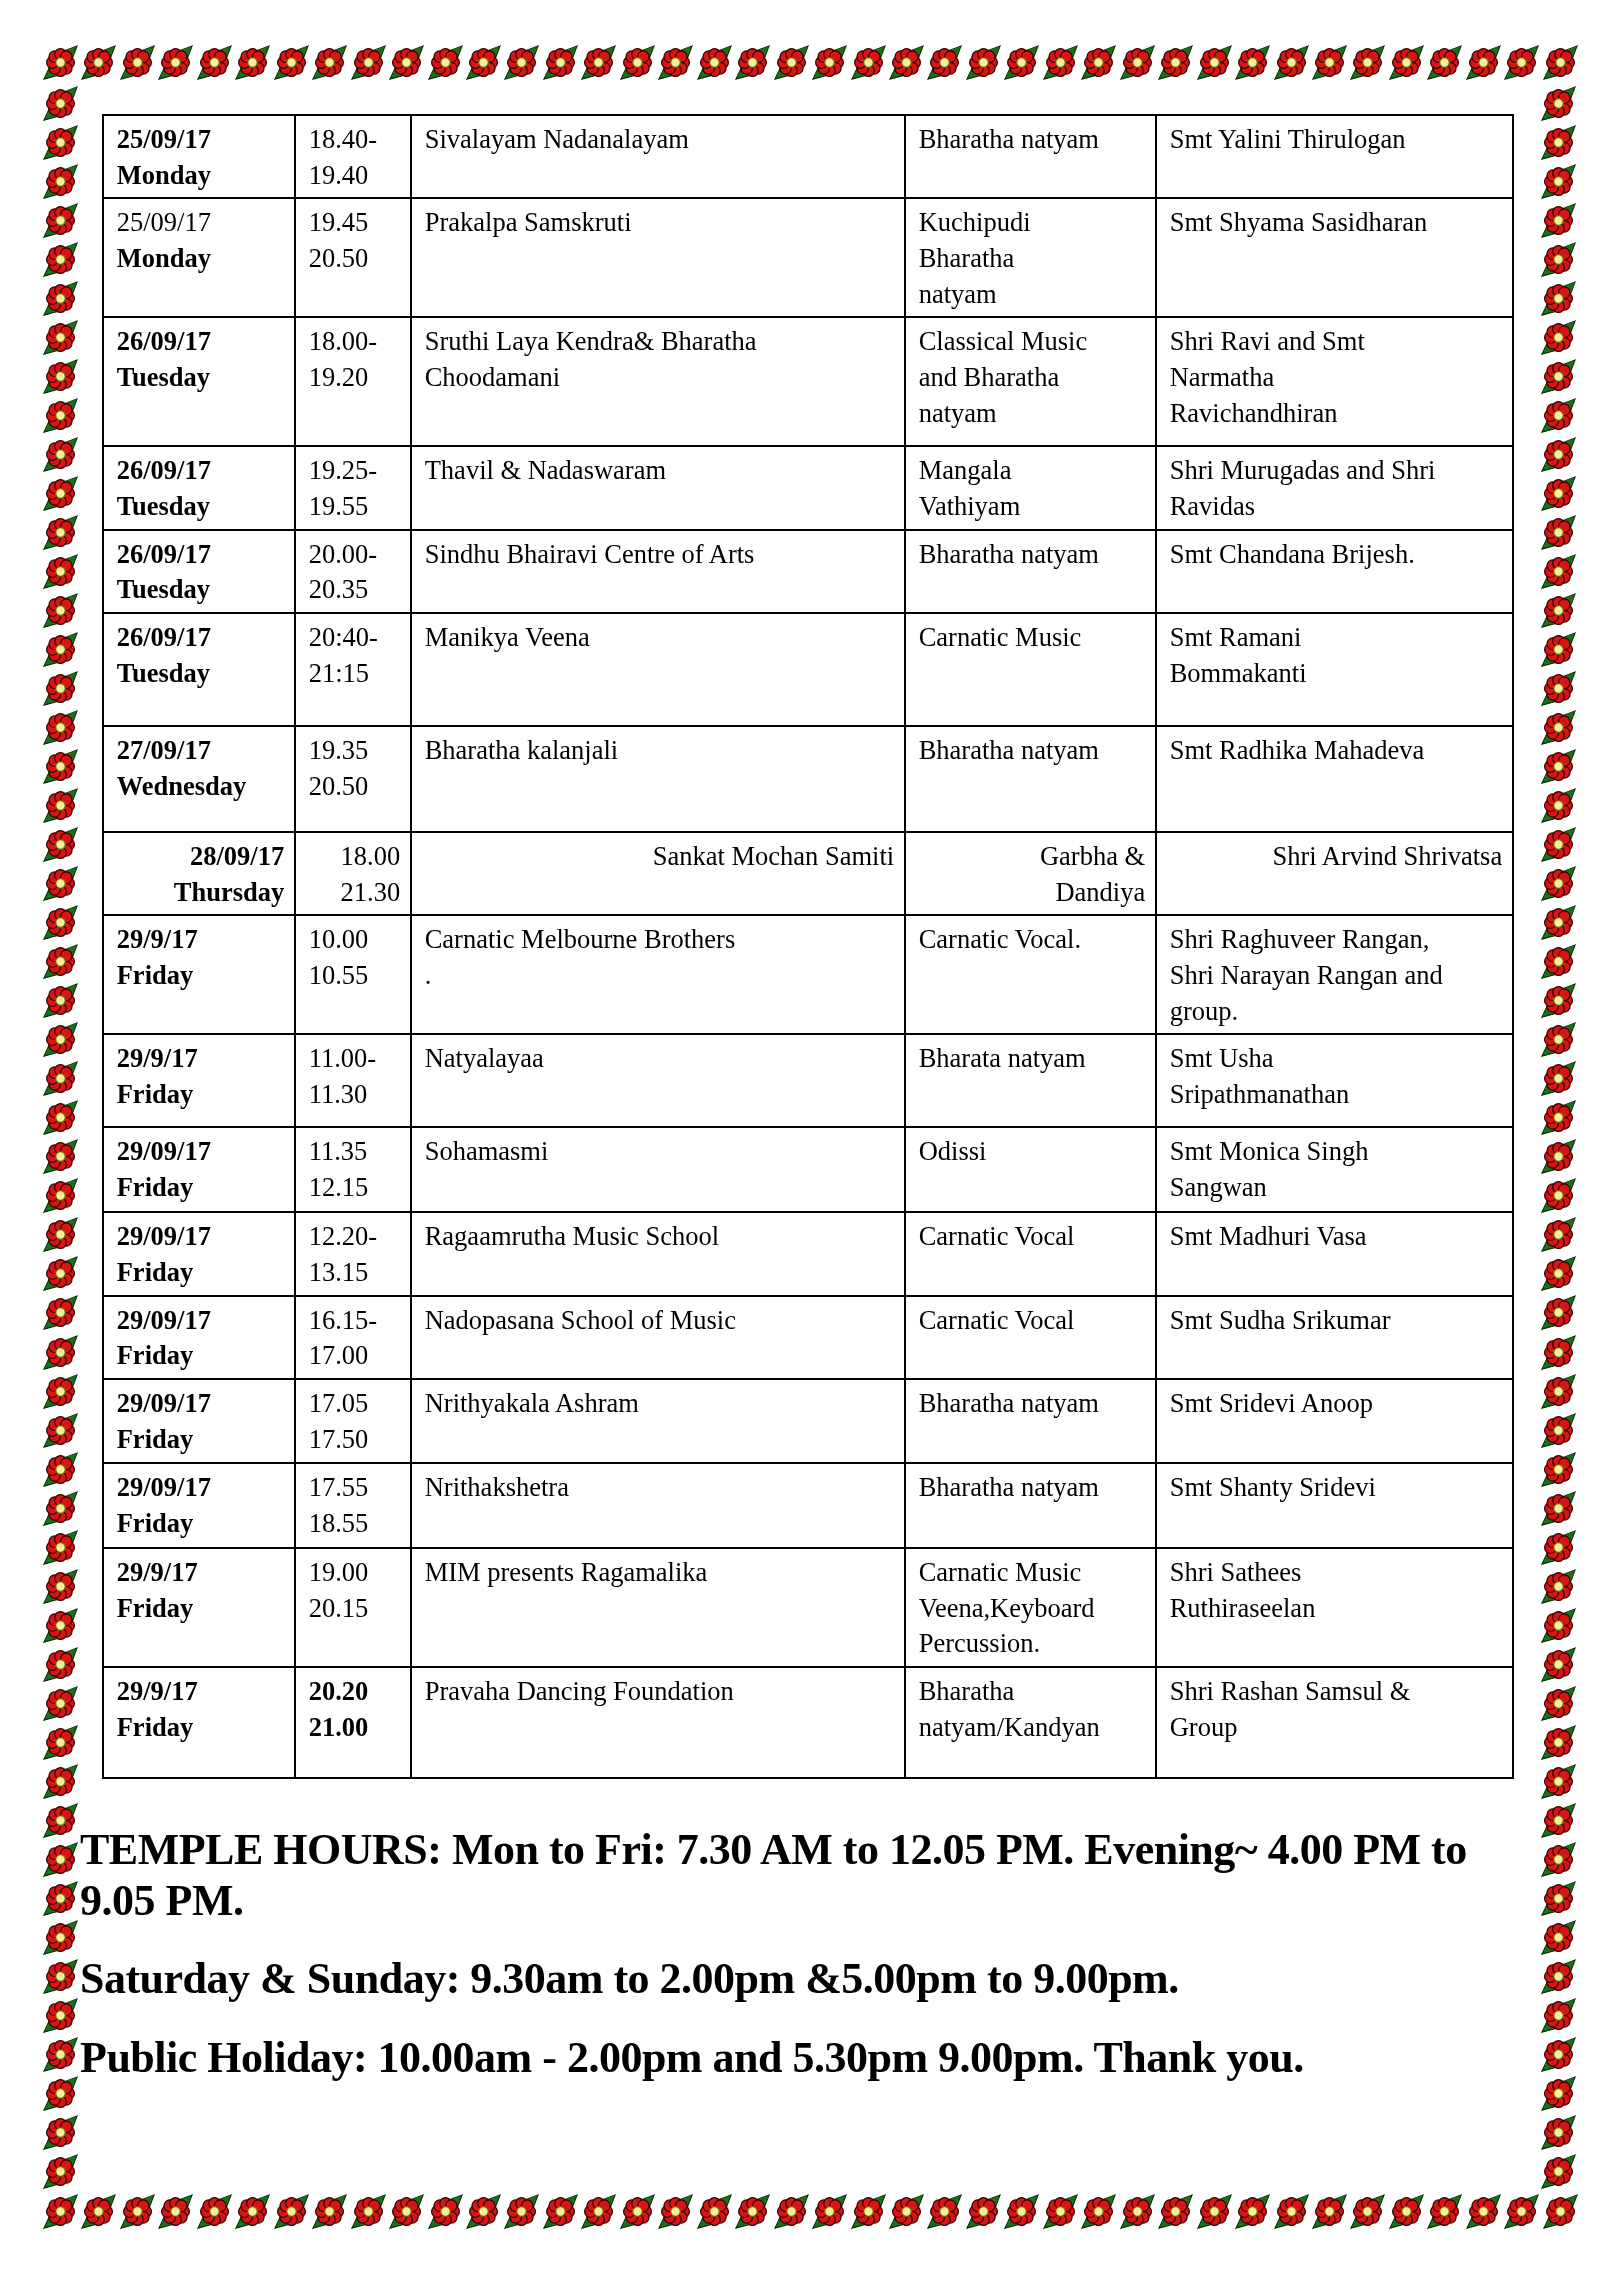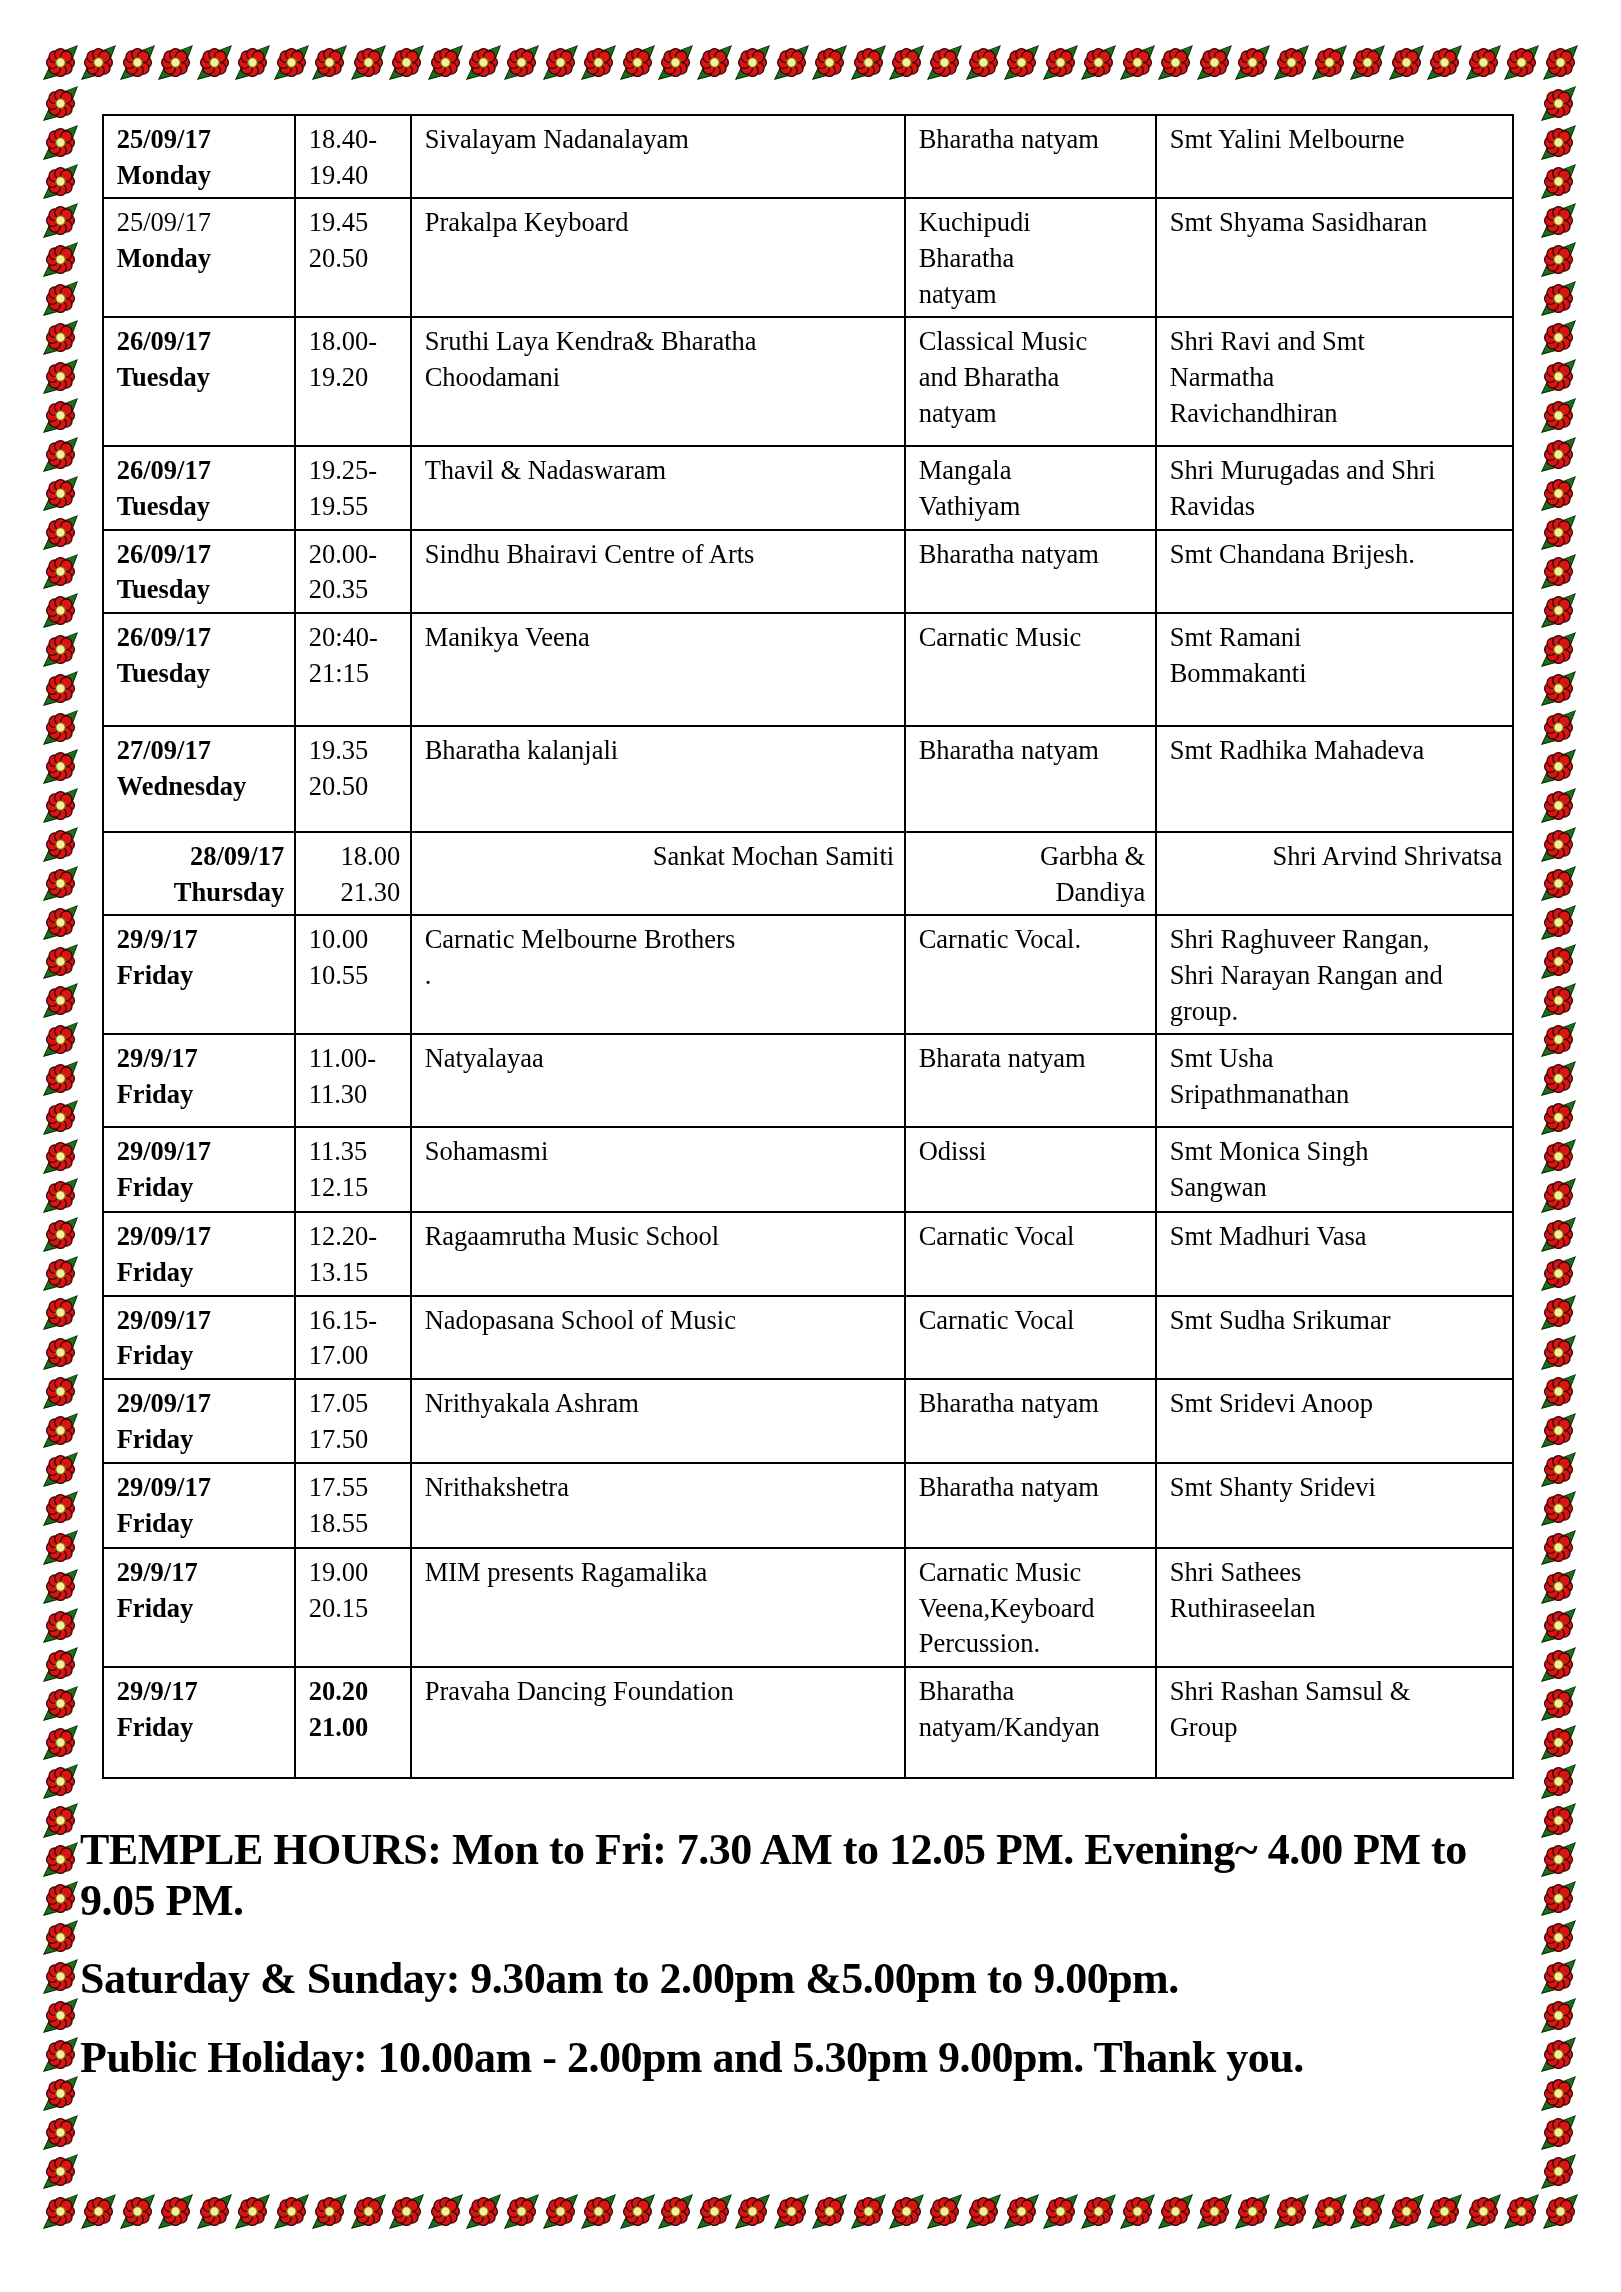--- a/index.html
+++ b/index.html
@@ -2517,27 +2517,27 @@
       <col style="width:251px">
       <col style="width:357px">
     </colgroup>
     <tbody id="schedule-body">
         <tr style="height: 76px;">
           <td class="c-date"><div class="bold">25/09/17</div><div class="bold">Monday</div></td>
           <td class="c-time">18.40-
 19.40</td>
           <td class="c-org">Sivalayam Nadanalayam</td>
           <td class="c-genre">Bharatha natyam</td>
-          <td class="c-artist">Smt Yalini Melbourne</td>
+          <td class="c-artist">Smt Yalini Thirulogan</td>
         </tr>
         <tr style="height: 111px;">
           <td class="c-date"><div>25/09/17</div><div class="bold">Monday</div></td>
           <td class="c-time">19.45
 20.50</td>
-          <td class="c-org">Prakalpa Keyboard</td>
+          <td class="c-org">Prakalpa Samskruti</td>
           <td class="c-genre">Kuchipudi
 Bharatha
 natyam</td>
           <td class="c-artist">Smt Shyama Sasidharan</td>
         </tr>
         <tr style="height: 129px;">
           <td class="c-date"><div class="bold">26/09/17</div><div class="bold">Tuesday</div></td>
           <td class="c-time">18.00-
 19.20</td>
           <td class="c-org">Sruthi Laya Kendra&amp; Bharatha

